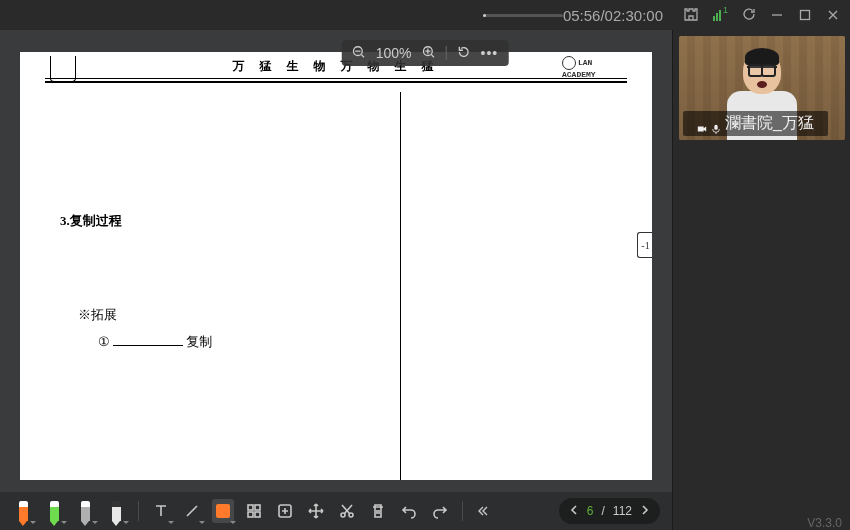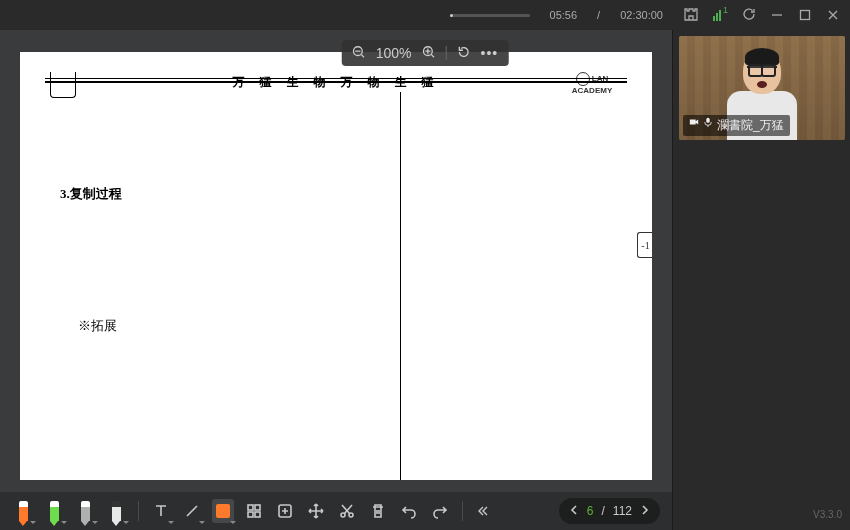--- a/index.html
+++ b/index.html
@@ -2,43 +2,43 @@
 <html><head>
 <meta charset="utf-8">
 <style>
 * { margin: 0; padding: 0; box-sizing: border-box; }
 body { width: 850px; height: 530px; background: #1a1a1a; font-family: "Microsoft YaHei", sans-serif; overflow: hidden; position: relative; }
 
 
 .titlebar { height: 30px; background: #2a2a2a; display: flex; align-items: center; padding: 0 10px; color: #fff; font-size: 12px; }
 .titlebar .title { flex: 0 0 auto; font-weight: bold; }
 .titlebar .spacer { flex: 1; }
-.titlebar .playbar { display: flex; align-items: center; gap: 20px; color: #aaa; font-size: 11px; }
+.titlebar .playbar { display: flex; align-items: center; gap: 0; color: #aaa; font-size: 15px; }
 .titlebar .progress { width: 80px; height: 3px; background: #555; border-radius: 2px; position: relative; }
 .titlebar .progress::before { content:''; position:absolute; left:0; top:0; width:4%; height:100%; background:#ccc; border-radius:2px; }
 .titlebar .right-icons { display: flex; align-items: center; gap: 14px; margin-left: 20px; color: #888; }
 .titlebar .right-icons .sig { color: #4caf50; position: relative; display:flex; align-items:flex-end; gap:1px;}
 .titlebar .right-icons .sig .b { width:2px; background:#4caf50; }
 .titlebar .right-icons .sig .b1{height:5px}.titlebar .right-icons .sig .b2{height:8px}.titlebar .right-icons .sig .b3{height:11px}
 .titlebar .right-icons .sig .num { font-size:9px; color:#4caf50; position:relative; top:-6px; margin-left:1px;}
 .titlebar .wbtn { width:14px; height:14px; display:flex; align-items:center; justify-content:center; cursor:pointer; }
 
 
 .main { position: absolute; top: 30px; left: 0; right: 178px; bottom: 35px; background: #3a3b3c; display:flex; align-items:flex-start; justify-content:center; }
 
 
 .zoomtb { position:absolute; top:40px; left:50%; transform:translateX(-50%); z-index:5; background:rgba(50,50,50,.9); border-radius:4px; height:26px; padding:0 10px; display:flex; align-items:center; gap:10px; color:#ccc; font-size:14px; }
 .zoomtb .sep { width:1px; height:14px; background:#666; }
 .zoomtb svg { width:14px; height:14px; stroke:#ccc; stroke-width:1.5; fill:none; cursor:pointer; }
 
 
 .doc { width: 632px; background:#fff; margin-top:22px; position:relative; height:428px; overflow:hidden; color:#000; font-family: SimSun, serif; }
-.doc .header { position:absolute; top:6px; left:0; right:0; display:flex; align-items:center; justify-content:center; gap:0; font-size:12px; font-weight:bold; letter-spacing:6px;margin-top:16px; }
+.doc .header { position:absolute; top:6px; left:0; right:0; display:flex; align-items:center; justify-content:center; gap:0; font-size:12px; font-weight:bold; letter-spacing:6px; }
 .doc .header .logo-l { position:absolute; left:30px; top:-2px; width:26px; height:26px; border:1.5px solid #000; border-top:none; border-radius:0 0 4px 4px; }
-.doc .header .logo-r { position:absolute; right:30px; top:-2px; width:60px; font-size:8px; letter-spacing:0; font-family:Liberation Sans, sans-serif; text-align:center; color:#333;}
+.doc .header .logo-r { position:absolute; right:30px; top:-2px; width:60px; font-size:8px; letter-spacing:0; font-family:Liberation Mono, monospace; text-align:left; color:#333;}
 .doc .header .logo-r .cir { width:14px;height:14px;border:1px solid #333;border-radius:50%; display:inline-block; vertical-align:middle; margin-right:2px;}
 .doc .hr1 { position:absolute; top:26px; left:25px; right:25px; border-top:1px solid #000; }
 .doc .hr2 { position:absolute; top:29px; left:25px; right:25px; border-top:2px solid #000; }
 .doc .vline { position:absolute; top:40px; bottom:0; left:380px; width:1px; background:#000; }
 .doc .content { position:absolute; top:50px; left:40px; width:330px; bottom:0; font-size:13px; }
 .doc .content .line { margin-bottom: 6px; }
 .doc .content .blank { display:inline-block; border-bottom:1px solid #000; height:14px; vertical-align:baseline; }
 .pgtab { position:absolute; right:-1px; top:180px; width:16px; height:26px; background:#fff; border:1px solid #333; border-right:none; border-radius:3px 0 0 3px; font-size:10px; display:flex; align-items:center; justify-content:center; color:#333;}
 
 
@@ -46,23 +46,23 @@
 .side .video { margin:6px; width:166px; height:104px; background: linear-gradient(#8a6d4a,#6b5339); position:relative; border-radius:2px; overflow:hidden; }
 .side .video::before{content:'';position:absolute;inset:0;background:repeating-linear-gradient(90deg,#9b7a4f 0 8px,#7a5c3a 8px 16px);opacity:.3;}
 .side .video .person { position:absolute; left:50%; bottom:0; transform:translateX(-50%); width:80px; height:90px; }
 .side .video .person .head{width:38px;height:44px;background:#e8c19f;border-radius:48% 48% 44% 44%;margin:0 auto;position:relative;}
 .side .video .person .hair{position:absolute;top:-2px;left:2px;right:2px;height:18px;background:#1a1a1a;border-radius:50% 50% 20% 20%;}
 .side .video .person .glasses{position:absolute;top:16px;left:4px;right:4px;height:8px;border-top:2px solid #222;}
 .side .video .person .glasses::before,.side .video .person .glasses::after{content:'';position:absolute;top:-4px;width:11px;height:9px;border:2px solid #222;border-radius:3px;background:rgba(255,255,255,.1);}
 .side .video .person .glasses::before{left:1px}.side .video .person .glasses::after{right:1px}
 .side .video .person .mouth{position:absolute;top:31px;left:50%;transform:translateX(-50%);width:10px;height:7px;background:#5a2020;border-radius:50%;}
 .side .video .person .body{width:70px;height:50px;background:#e8e8e8;border-radius:14px 14px 0 0;margin:-3px auto 0;}
-.side .video .label { position:absolute; left:4px; bottom:4px; background:rgba(0,0,0,.55); color:#eee; font-size:12px; padding:2px 6px; border-radius:2px; display:flex; align-items:flex-start; gap:4px;}
+.side .video .label { position:absolute; left:4px; bottom:4px; background:rgba(0,0,0,.55); color:#eee; font-size:16px; padding:2px 14px; border-radius:2px; display:flex; align-items:flex-end; gap:4px;}
 .side .video .label svg{width:10px;height:10px;fill:#eee;}
-.side .ver { position:absolute; right:8px; bottom:10px; color:#666; font-size:10px;margin-left:36px; }
+.side .ver { position:absolute; right:8px; bottom:0; color:#666; font-size:12px;margin-left:36px; }
 
 
 .btmtb { position:absolute; left:0; right:178px; bottom:0; height:38px; background:#2d2e2f; display:flex; align-items:center; padding:0 12px; gap:9px; }
 .btmtb .tool { width:22px; height:24px; display:flex; align-items:center; justify-content:center; cursor:pointer; position:relative; border-radius:3px; }
 .btmtb .tool.sel { background:rgba(255,255,255,.12); }
 .btmtb .tool .dd { position:absolute; right:-2px; bottom:-1px; width:0;height:0;border-left:3px solid transparent;border-right:3px solid transparent;border-top:3px solid #888;}
 .btmtb .pen { width:9px; height:20px; border-radius:2px 2px 0 0; position:relative; }
 .btmtb .pen::after{content:'';position:absolute;bottom:-5px;left:0;width:0;height:0;border-left:4.5px solid transparent;border-right:4.5px solid transparent;border-top:5px solid currentColor;}
 .btmtb .pen.p1{background:linear-gradient(#fff 0 30%,#ff7a2b 30%);color:#ff7a2b;}
 .btmtb .pen.p2{background:linear-gradient(#fff 0 30%,#6fdc4f 30%);color:#6fdc4f;}
@@ -139,24 +139,29 @@
     <div class="header">
       <div class="logo-l"></div>
       <span>万 猛 生 物   万 物 生 猛</span>
       <div class="logo-r"><span class="cir"></span><span>LAN ACADEMY</span></div>
     </div>
     <div class="hr1"></div>
     <div class="hr2"></div>
     <div class="vline"></div>
     <div class="pgtab">-1</div>
     <div class="content">
-      <div class="line" style="margin-top:83px">
+      <div class="line" style="margin-top:110px">
         <b>3.复制过程</b>
       </div>
-      <div class="line" style="margin-top:114px;margin-left:18px">※拓展</div>
+      <div class="line" style="margin-top:76px;margin-left:18px">※拓展</div>
+      <div class="line" style="margin-top:8px;margin-left:38px">
+        <span>①</span>
+        <span class="blank" style="width:70px"></span>
+        <span>复制</span>
+      </div>
     </div>
   </div>
 </div>
 
 <div class="side">
   <div class="video">
     <div class="person">
       <div class="head">
           <div class="hair"></div>
           <div class="glasses"></div>

